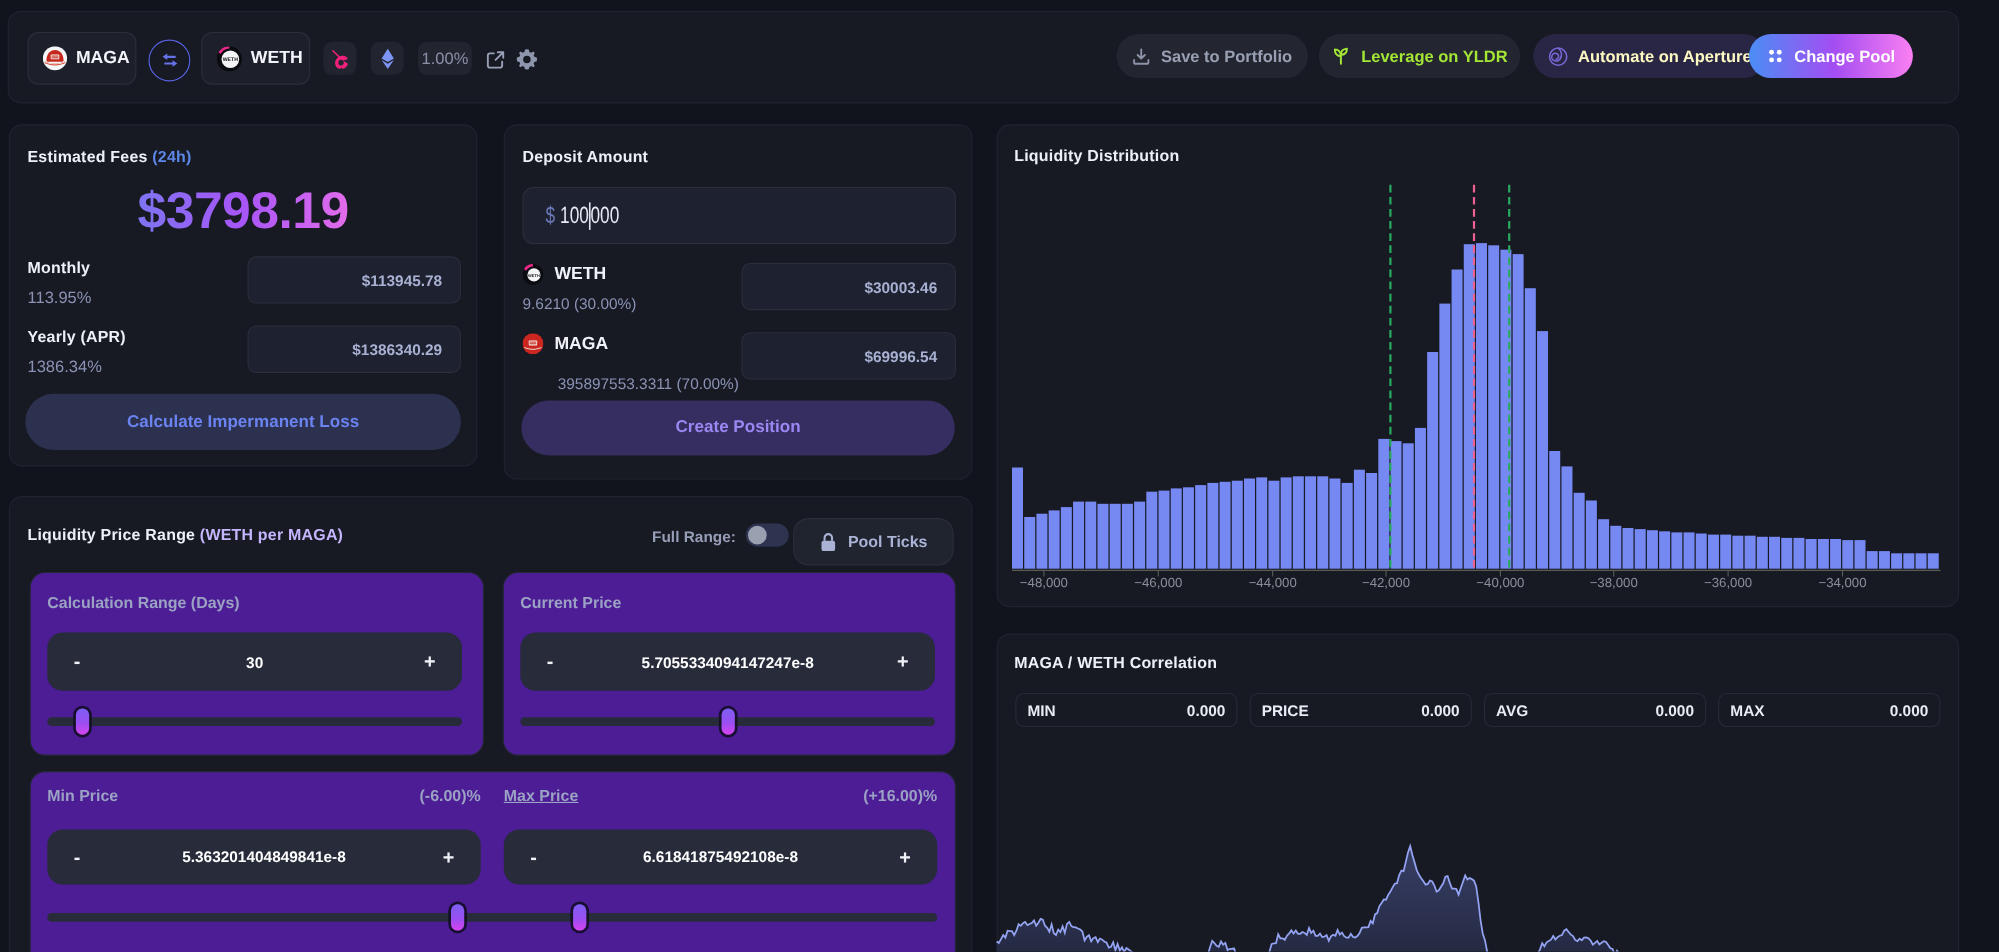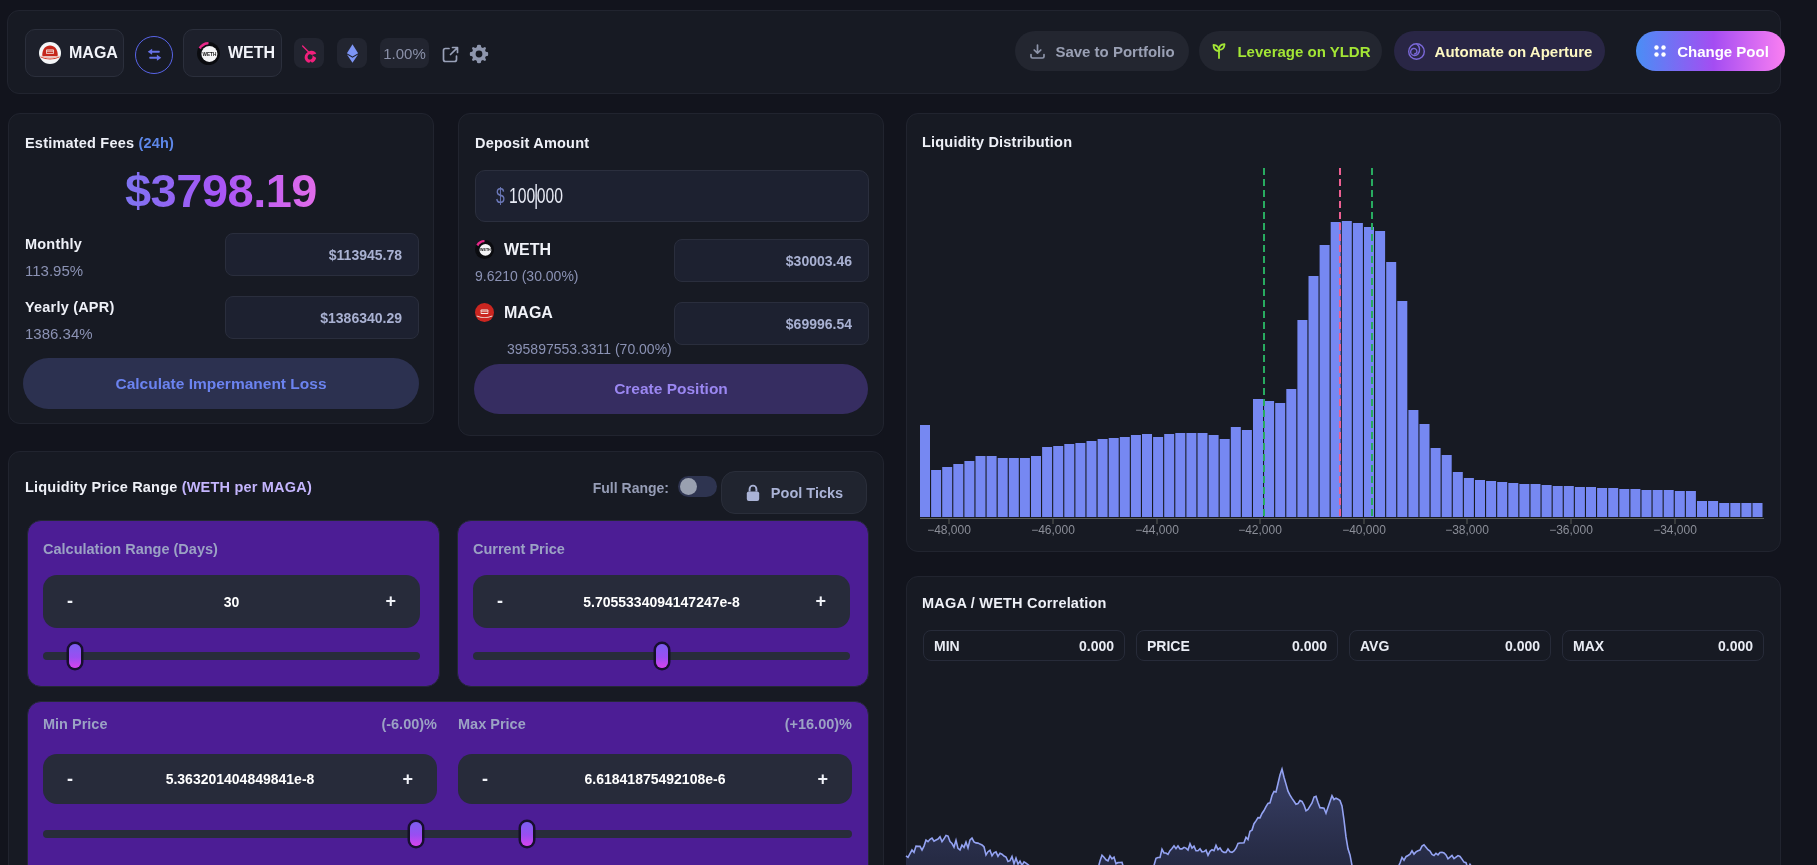--- a/index.html
+++ b/index.html
@@ -110,21 +110,21 @@
     </svg>
     <span>Leverage on YLDR</span>
   </div>
   <div class="pillbtn" style="left:1386px; top:20px; width:211px; color:#fef9c3; background:#292645;">
     <svg width="19" height="19" viewBox="0 0 19 19" fill="none" stroke="#7a68d8" stroke-width="1.4">
       <circle cx="9.5" cy="9.5" r="7.8"></circle>
       <path d="M9.5 2 C13 4 13.5 9 11 12 C9 14.3 5.5 14 4 11.5 C3 9.6 4 7 6.2 6.5 C8 6.1 9.8 7.3 9.9 9.2 C10 10.8 8.6 12 7.2 11.7"></path>
     </svg>
     <span>Automate on Aperture</span>
   </div>
-  <div class="pillbtn" style="left:1628px; top:20px; width:149px; color:#fff; background:linear-gradient(90deg,#4a8ef5 0%,#a44df2 52%,#fa7ff2 100%);">
+  <div class="pillbtn" style="left:1582px; top:20px; width:149px; color:#fff; background:linear-gradient(90deg,#4a8ef5 0%,#a44df2 52%,#fa7ff2 100%);">
     <svg width="16" height="16" viewBox="0 0 16 16" fill="#fff">
       <circle cx="4.5" cy="4.5" r="2.2"></circle>
         <circle cx="11.5" cy="4.5" r="2.2"></circle>
       <circle cx="4.5" cy="11.5" r="2.2"></circle>
         <circle cx="11.5" cy="11.5" r="2.2"></circle>
     </svg>
     <span>Change Pool</span>
   </div>
 </div>
 
@@ -352,30 +352,30 @@
         <span class="pm r">+</span>
     </div>
     <div class="track" style="left:15px; top:131px; width:377px;">
       <div class="thumb" style="left:183px;"></div>
     </div>
   </div>
 
   <div class="sub" style="left:18px; top:249px; width:842px; height:200px;">
     <div style="position:absolute; left:15px; top:14px; color:#9ba2c4; font-weight:bold; font-size:14.5px;">Min Price</div>
     <div style="position:absolute; left:284px; top:14px; width:125px; text-align:right; color:#9ba2c4; font-weight:bold; font-size:14.5px;">(-6.00)%</div>
-    <div style="position:absolute; left:430px; top:14px; color:#9ba2c4; font-weight:bold; font-size:14.5px;">Max Price</div>
+    <div style="position:absolute; left:430px; top:14px; color:#9ba2c4; font-weight:bold; font-size:14.5px;text-decoration:underline;">Max Price</div>
     <div style="position:absolute; left:699px; top:14px; width:125px; text-align:right; color:#9ba2c4; font-weight:bold; font-size:14.5px;">(+16.00)%</div>
     <div class="stepper" style="left:15px; top:52px; width:394px; height:50px;">
       <span class="pm">-</span>
         <span class="val">5.363201404849841e-8</span>
         <span class="pm r">+</span>
     </div>
     <div class="stepper" style="left:430px; top:52px; width:394px; height:50px;">
       <span class="pm">-</span>
-        <span class="val">6.61841875492108e-6</span>
+        <span class="val">6.61841875492108e-8</span>
         <span class="pm r">+</span>
     </div>
     <div class="track" style="left:15px; top:128px; width:809px;">
       <div class="thumb" style="left:367px;"></div>
       <div class="thumb" style="left:478px;"></div>
     </div>
   </div>
 </div>
 
 </body></html>

